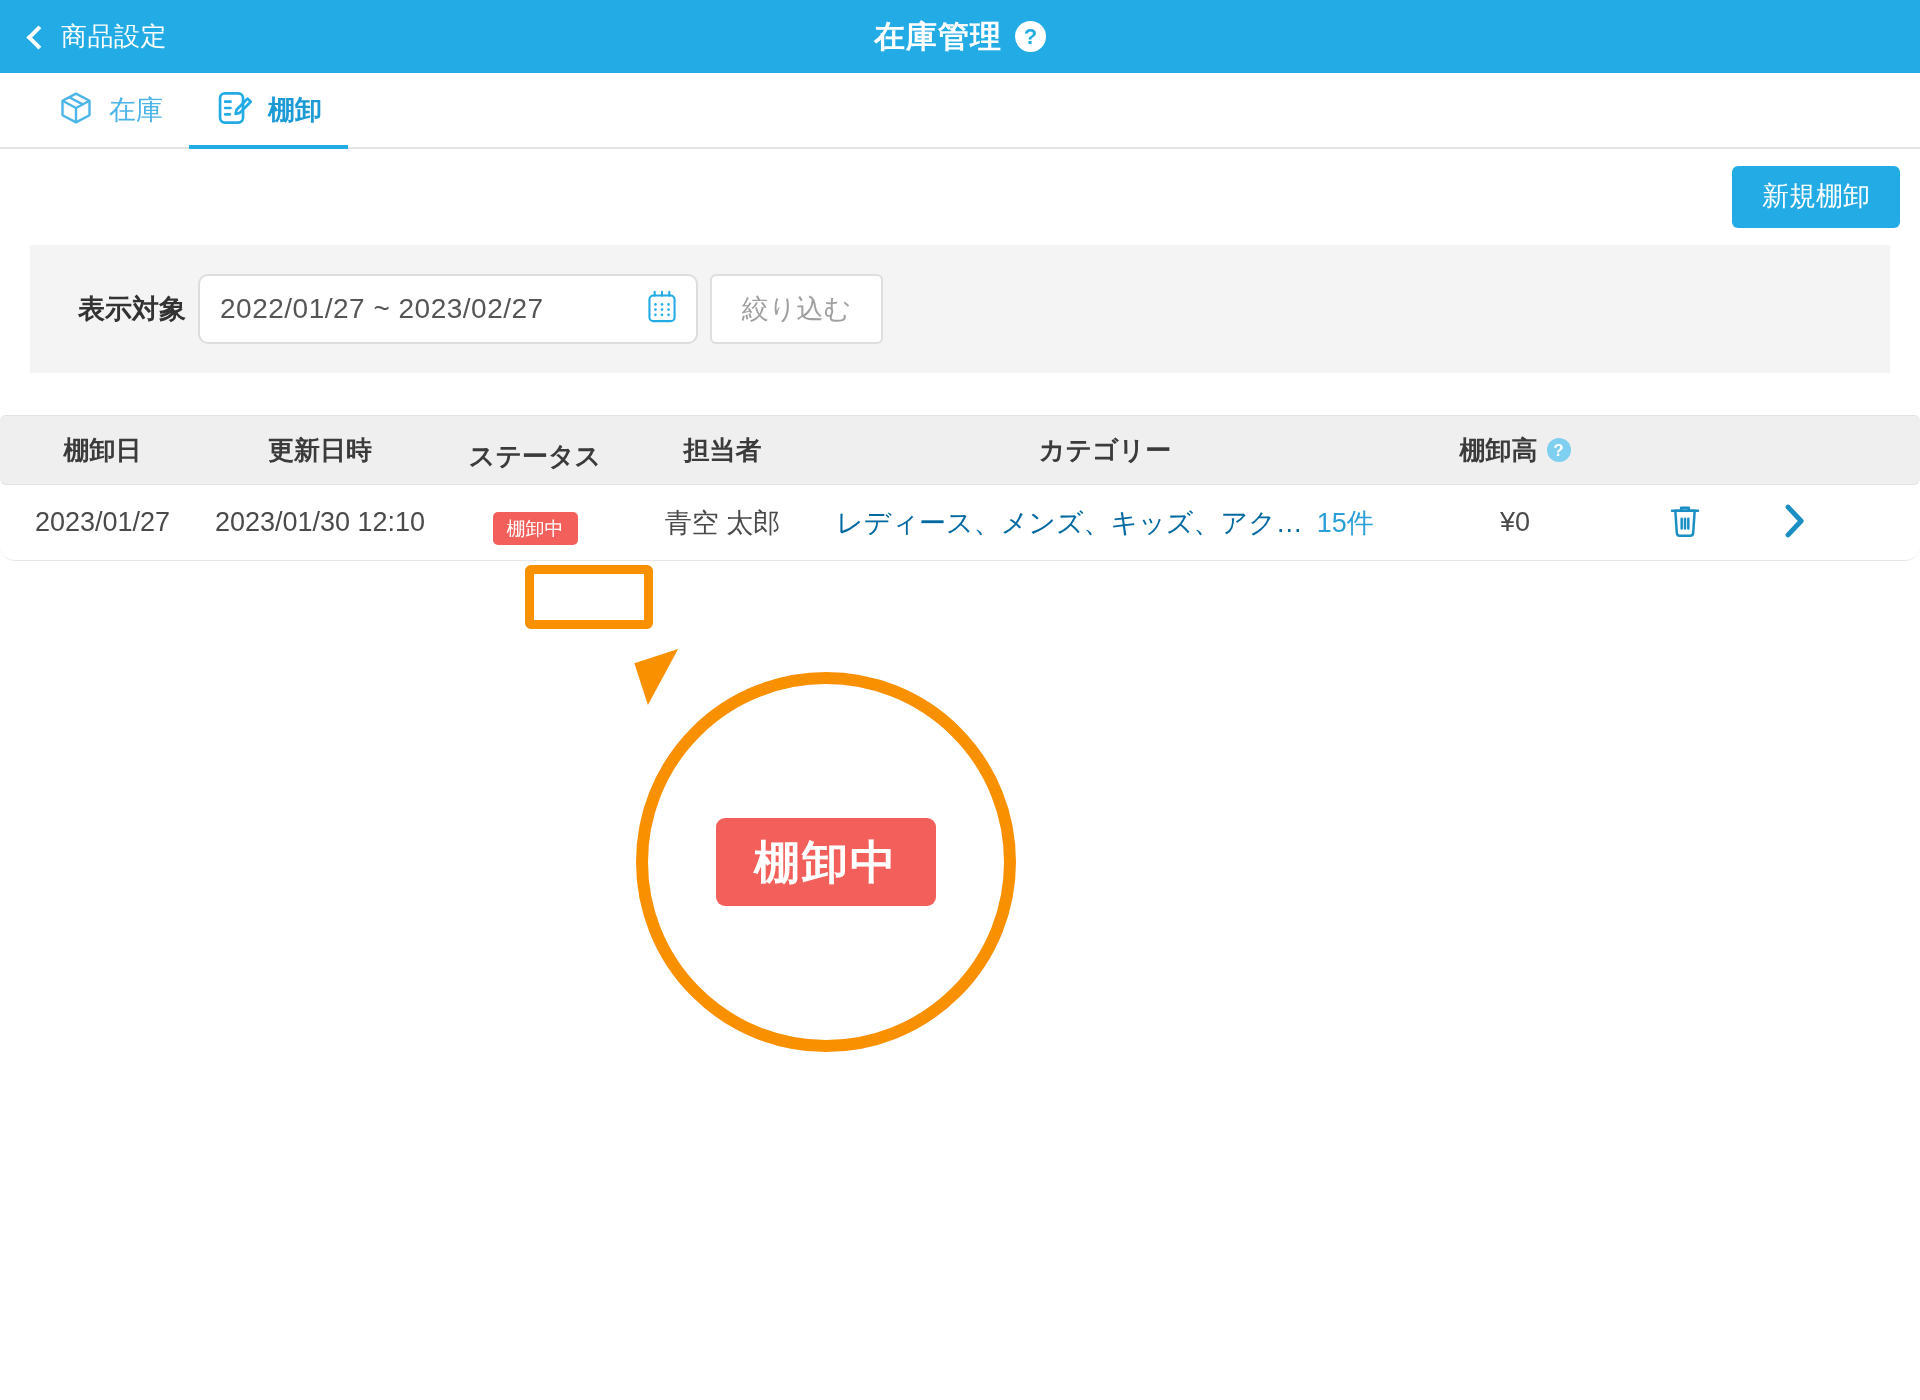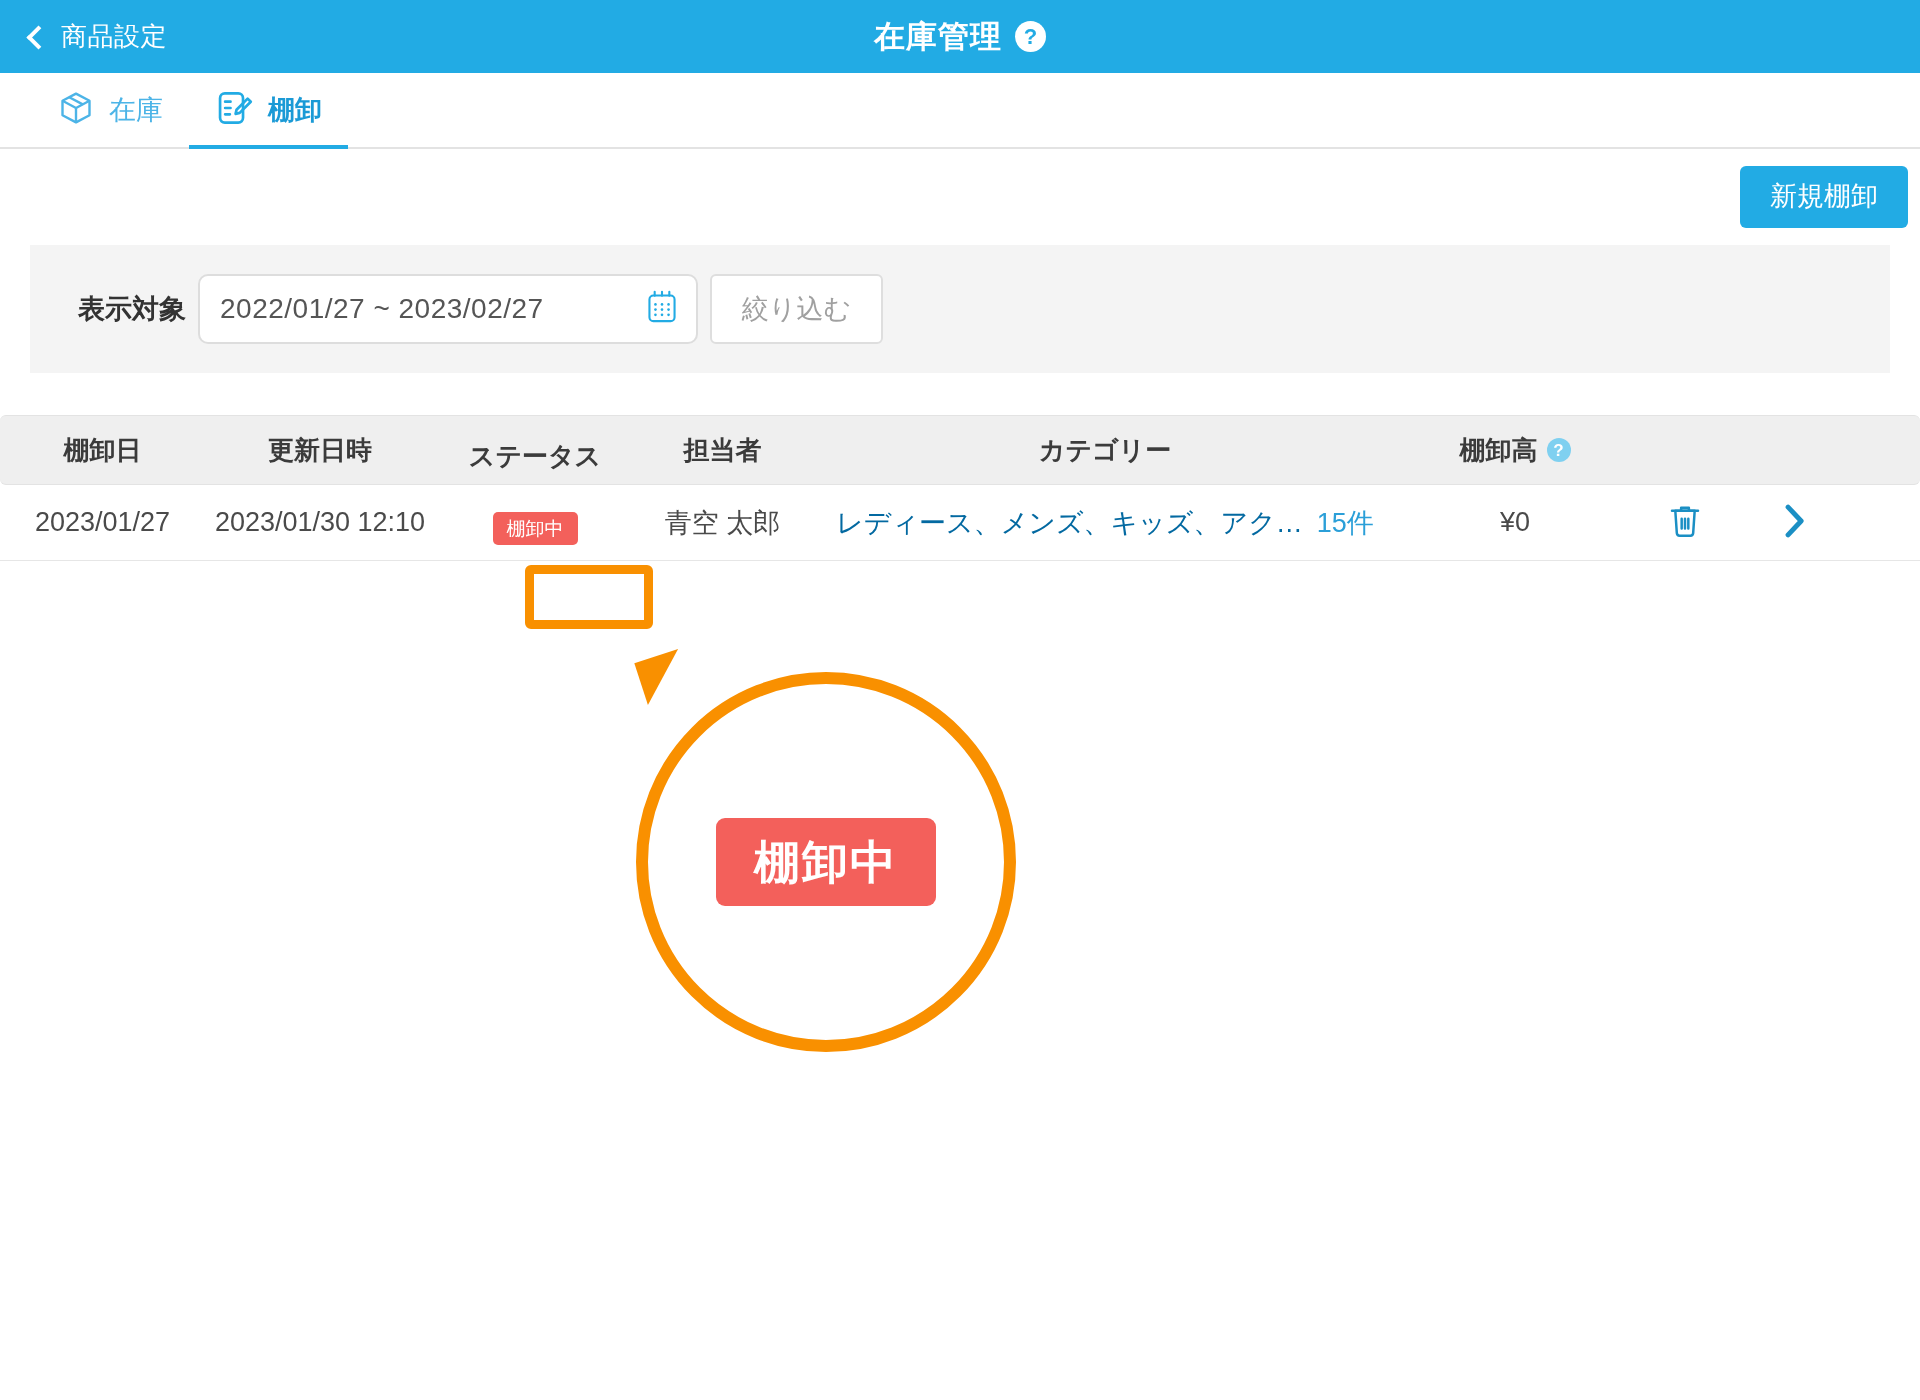--- a/index.html
+++ b/index.html
@@ -103,21 +103,21 @@
     background: #22abe4;
   }
   .tab-icon { display:block; }
 
   
   .action-bar {
     height: 96px;
     display: flex;
     align-items: center;
     justify-content: flex-end;
-    padding-right: 12px;
+    padding-right: 20px;
     background: #ffffff;
   }
   .primary-btn {
     background: #22abe4;
     color: #ffffff;
     border: none;
     border-radius: 6px;
     font-size: 27px;
     font-family: inherit;
     padding: 14px 30px;
@@ -188,20 +188,21 @@
     border-top: 1px solid #e3e3e3;
     border-bottom: 1px solid #e3e3e3;
     border-radius: 6px;
   }
   .t-row {
     height: 76px;
     display: flex;
     align-items: center;
     border-bottom: 1px solid #e6e6e6;
     background: #ffffff;
+    border-radius: 15px;
   }
   .c-date      { width: 205px; text-align: center; }
   .c-updated   { width: 230px; text-align: center; }
   .c-status    { width: 200px; text-align: center; margin-top: 12px; }
   .c-person    { width: 175px; text-align: center; }
   .c-category  { width: 590px; text-align: center; }
   .c-amount    { width: 230px; text-align: center; }
   .c-del       { width: 110px; text-align: center; }
   .c-arrow     { width: 110px; text-align: center; }
 

